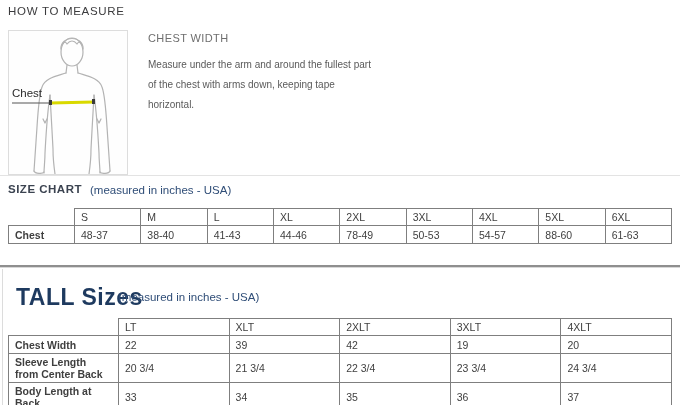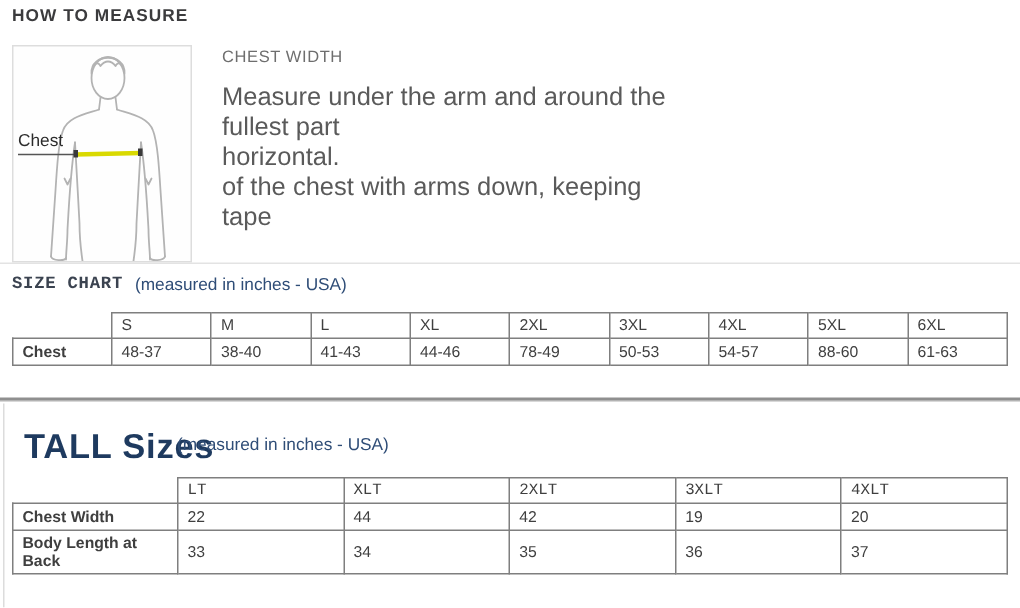--- a/index.html
+++ b/index.html
@@ -4,38 +4,38 @@
 <style>
   * { margin: 0; padding: 0; box-sizing: border-box; }
   html, body { background: #fff; }
   body {
     width: 680px; height: 405px; position: relative; overflow: hidden;
     font-family: "Liberation Sans", sans-serif; color: #3f3f3f;
   }
   
   .htm-title {
     position: absolute; left: 8px; top: 5px;
-    font-size: 11.5px; font-weight: bold; letter-spacing: 0.7px; color: #3b3b3d;
+    font-size: 11.5px; font-weight: normal; letter-spacing: 0.7px; color: #3b3b3d;
   }
   .figure-box {
     position: absolute; left: 8px; top: 30px; width: 120px; height: 145px;
     border: 1px solid #ddd; background: #fefefe; overflow: hidden;
   }
   .figure-box svg { display: block; }
   .chest-width-block { position: absolute; left: 148px; top: 32px; width: 300px; }
   .cw-heading { font-size: 11px; letter-spacing: 0.4px; color: #6e6e6e; }
-  .cw-line { font-size: 17px; color: #5a5a5a; line-height: 20px; }
+  .cw-line { font-size: 10px; color: #5a5a5a; line-height: 20px; }
   .cw-lines { margin-top: 11px; }
   .divider-light {
     position: absolute; left: 0; top: 175px; width: 680px; height: 1px; background: #e3e3e3;
   }
   
   .sc-title {
     position: absolute; left: 8px; top: 183px;
-    font-size: 11.5px; font-weight: bold; letter-spacing: 0.5px; color: #3b4350; font-family: Liberation Mono, monospace;
+    font-size: 11.5px; font-weight: bold; letter-spacing: 0.5px; color: #3b4350;
   }
   .sc-subtitle {
     position: absolute; left: 90px; top: 184px;
     font-size: 11.5px; color: #2f4d77;
   }
   table { border-collapse: collapse; table-layout: fixed; background: #fff; }
   td, th {
     border: 1px solid #7f7f7f; font-size: 10.5px; font-weight: normal;
     text-align: left; vertical-align: middle; padding: 2px 6px; color: #3f3f3f;
   }
@@ -57,21 +57,21 @@
   .tall-title {
     position: absolute; left: 16px; top: 284px;
     font-size: 23px; font-weight: bold; letter-spacing: 0.5px; color: #1e3a5f;
   }
   .tall-subtitle {
     position: absolute; left: 118px; top: 291px;
     font-size: 11.5px; color: #2f4d77;
   }
   .tall-table { position: absolute; left: 8px; top: 318px; width: 664px; }
   .tall-table col.label-col { width: 110px; }
-  .tall-table thead tr { height: 16px; font-family: Liberation Mono, monospace; }
+  .tall-table thead tr { height: 16px; }
   .tall-table tbody tr.r1 { height: 18px; }
   .tall-table tbody tr.r2 { height: 28px; }
   .tall-table tbody tr.r3 { height: 18px; }
 </style>
 </head>
 <body>
 
 <div class="htm-title">HOW TO MEASURE</div>
 
 <div class="figure-box">
@@ -106,22 +106,22 @@
     <rect x="40" y="69" width="3" height="5" fill="#3a3a3a"></rect>
     <rect x="83" y="68" width="3" height="5" fill="#3a3a3a"></rect>
     <text x="3" y="66" font-size="11.5" fill="#2b2b2b" font-family="Liberation Sans, sans-serif">Chest</text>
   </svg>
 </div>
 
 <div class="chest-width-block">
   <div class="cw-heading">CHEST WIDTH</div>
   <div class="cw-lines">
     <div class="cw-line">Measure under the arm and around the fullest part</div>
+    <div class="cw-line">of the chest with arms down, keeping tape</div>
     <div class="cw-line">horizontal.</div>
-    <div class="cw-line">of the chest with arms down, keeping tape</div>
   </div>
 </div>
 
 <div class="divider-light"></div>
 
 <div class="sc-title">SIZE CHART</div>
 <div class="sc-subtitle">(measured in inches - USA)</div>
 
 <table class="size-table">
   <colgroup>
@@ -188,24 +188,32 @@
       <th>XLT</th>
       <th>2XLT</th>
       <th>3XLT</th>
       <th>4XLT</th>
     </tr>
   </thead>
   <tbody>
     <tr class="r1">
       <td class="row-label">Chest Width</td>
       <td>22</td>
-      <td>44</td>
+      <td>39</td>
       <td>42</td>
       <td>19</td>
       <td>20</td>
+    </tr>
+    <tr class="r2">
+      <td class="row-label">Sleeve Length from Center Back</td>
+      <td>20 3/4</td>
+      <td>21 3/4</td>
+      <td>22 3/4</td>
+      <td>23 3/4</td>
+      <td>24 3/4</td>
     </tr>
     <tr class="r3">
       <td class="row-label">Body Length at Back</td>
       <td>33</td>
       <td>34</td>
       <td>35</td>
       <td>36</td>
       <td>37</td>
     </tr>
   </tbody>

